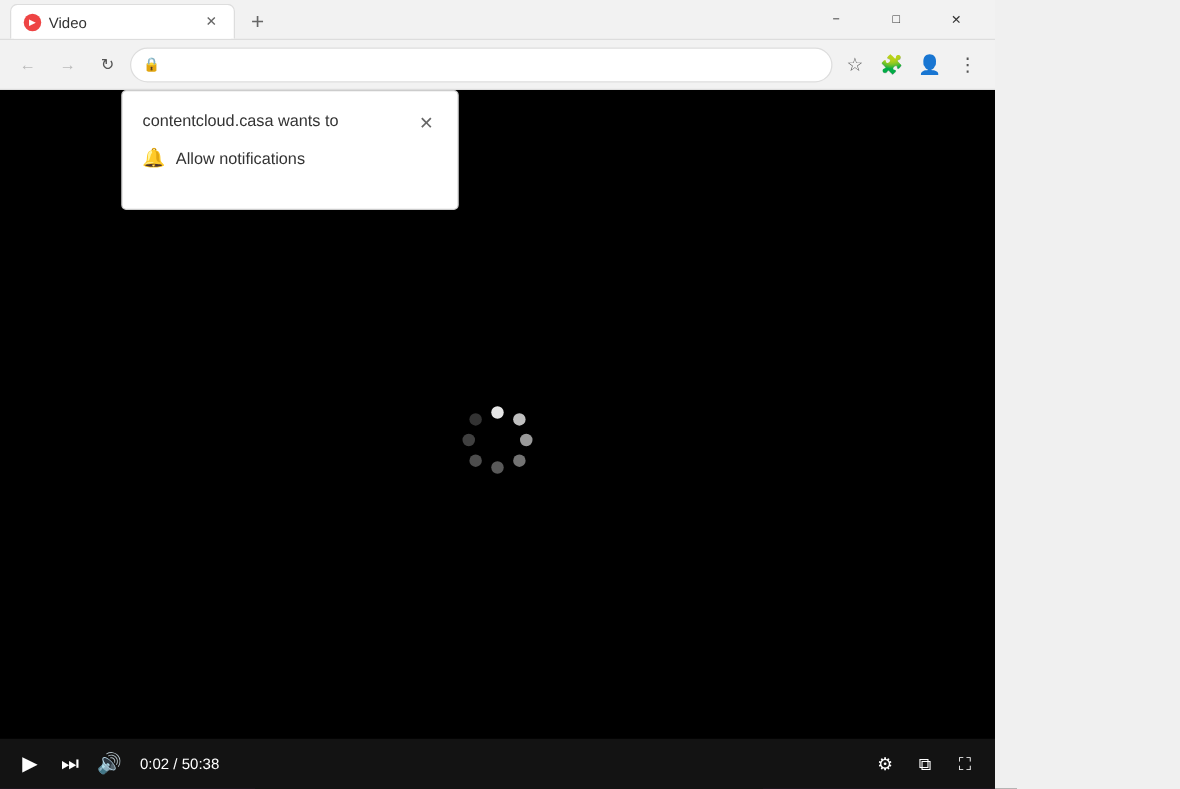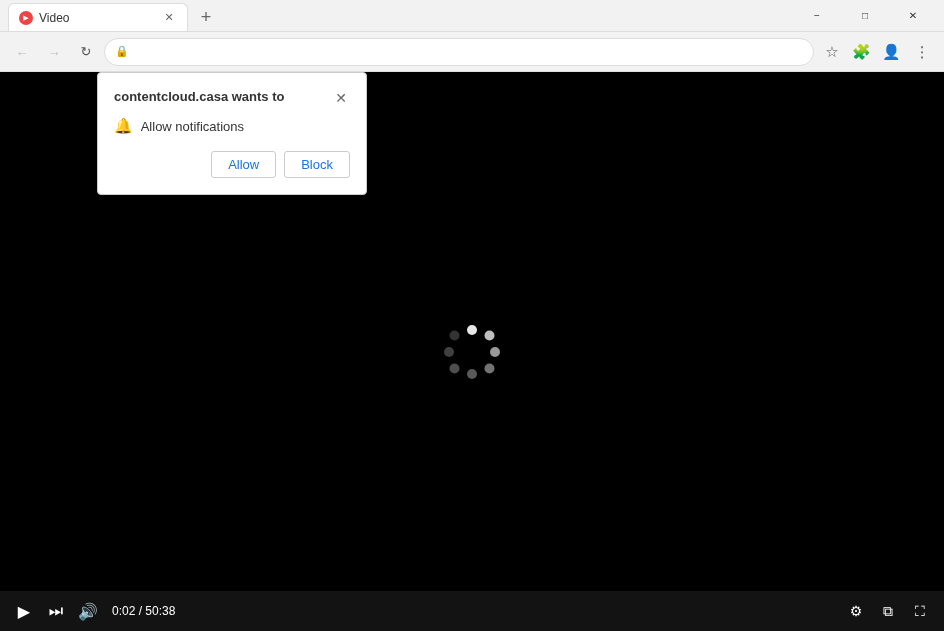--- a/index.html
+++ b/index.html
@@ -1,19 +1,19 @@
 <!DOCTYPE html>
 <html><head>
   <meta charset="utf-8">
   <style>
     * { margin: 0; padding: 0; box-sizing: border-box; }
     body { width: 944px; height: 631px; overflow: hidden; font-family: 'Segoe UI', Arial, sans-serif; background: #f0f0f0; }
 
     
-    .browser-window { width: 944px; height: 631px; display: flex; flex-direction: column; background: #701a75; }
+    .browser-window { width: 796px; height: 631px; display: flex; flex-direction: column; background: #701a75; }
 
     
     .title-bar {
       height: 32px;
       background: #f2f2f2;
       display: flex;
       align-items: center;
       padding: 0 8px;
       border-bottom: 1px solid #ddd;
       user-select: none;
@@ -182,21 +182,21 @@
     }
     .popup-header {
       display: flex;
       justify-content: space-between;
       align-items: flex-start;
       margin-bottom: 10px;
     }
     .popup-title {
       font-size: 13px;
       color: #333;
-      font-weight: 700;
+      font-weight: 400;
     }
     .popup-close {
       width: 18px; height: 18px;
       display: flex; align-items: center; justify-content: center;
       font-size: 14px; color: #666;
       cursor: pointer;
       border-radius: 2px;
     }
     .popup-permission {
       display: flex;
@@ -291,19 +291,15 @@
 
     <div class="notification-popup">
       <div class="popup-header">
         <span class="popup-title">contentcloud.casa wants to</span>
         <div class="popup-close">✕</div>
       </div>
       <div class="popup-permission">
         <span class="bell-icon">🔔</span>
         <span>Allow notifications</span>
       </div>
-      <div class="popup-actions">
-        <button class="btn-allow">Allow</button>
-        <button class="btn-block">Block</button>
-      </div>
     </div>
   </div>
 </div>
 
 </body></html>

